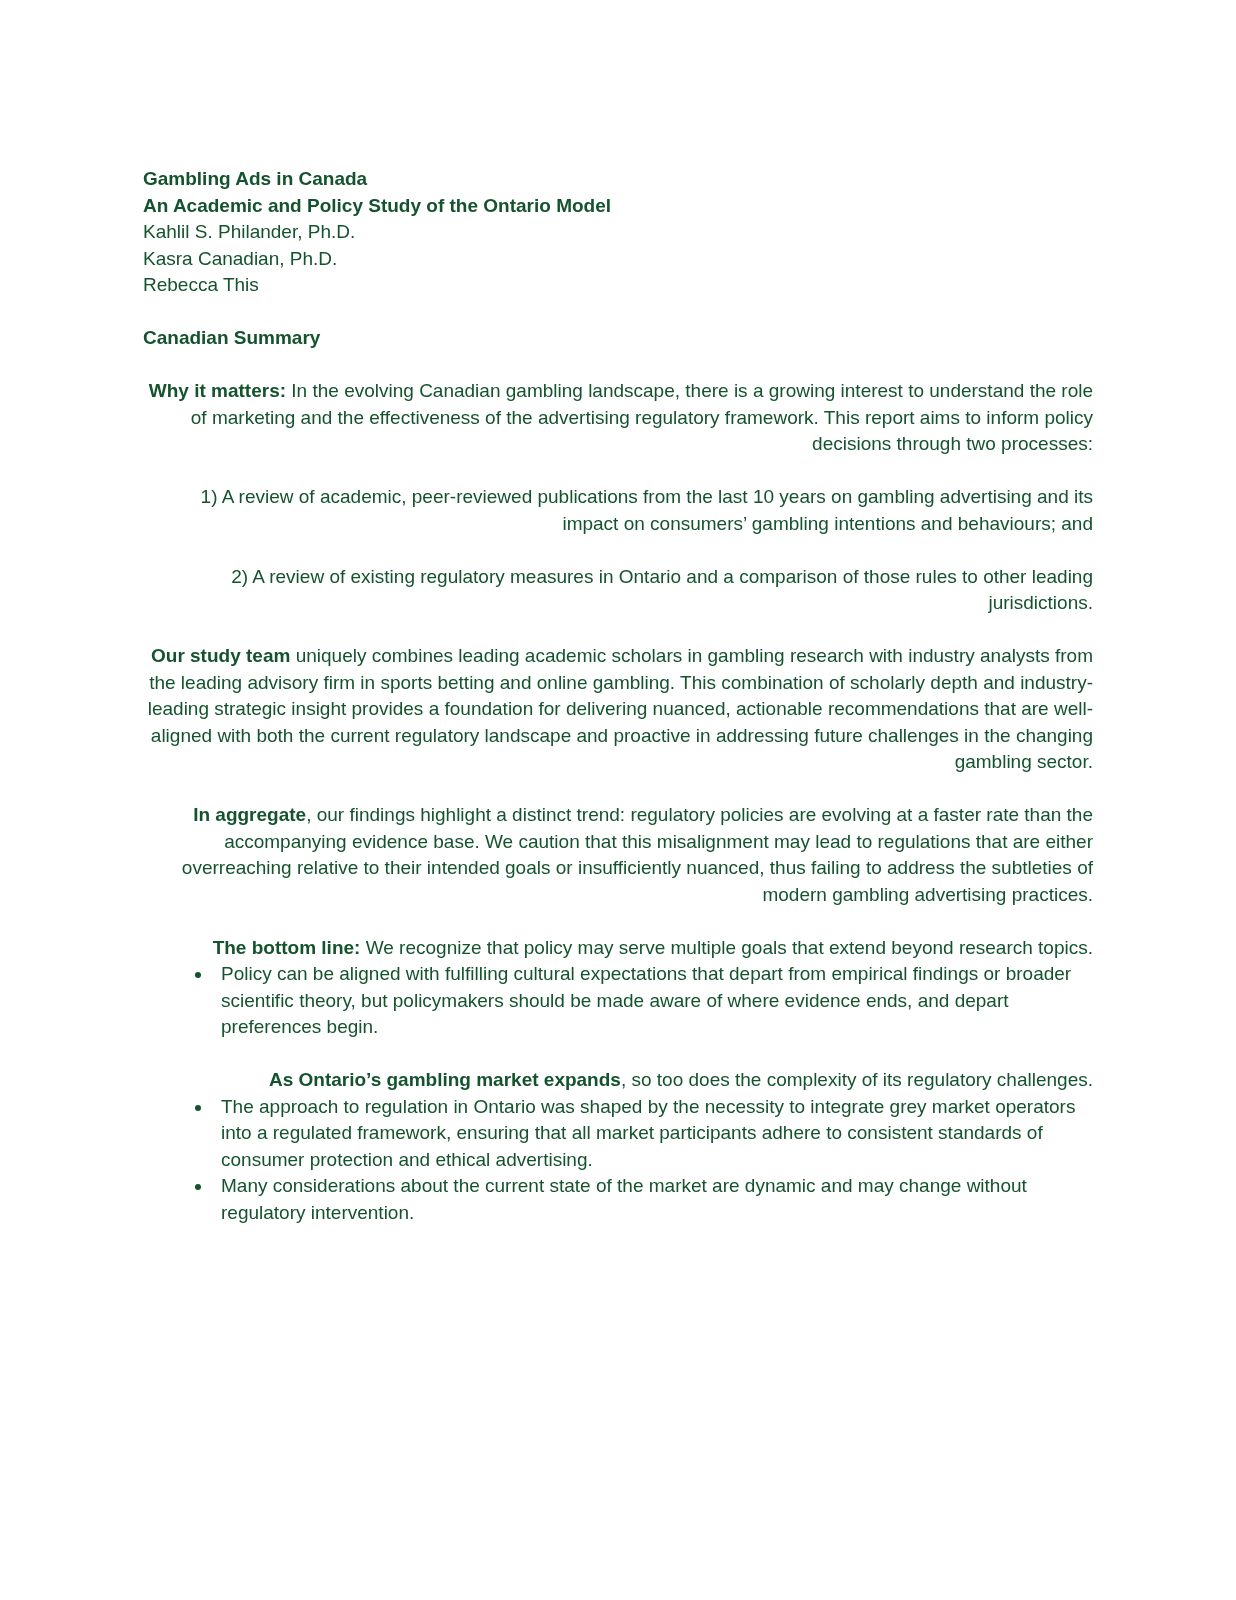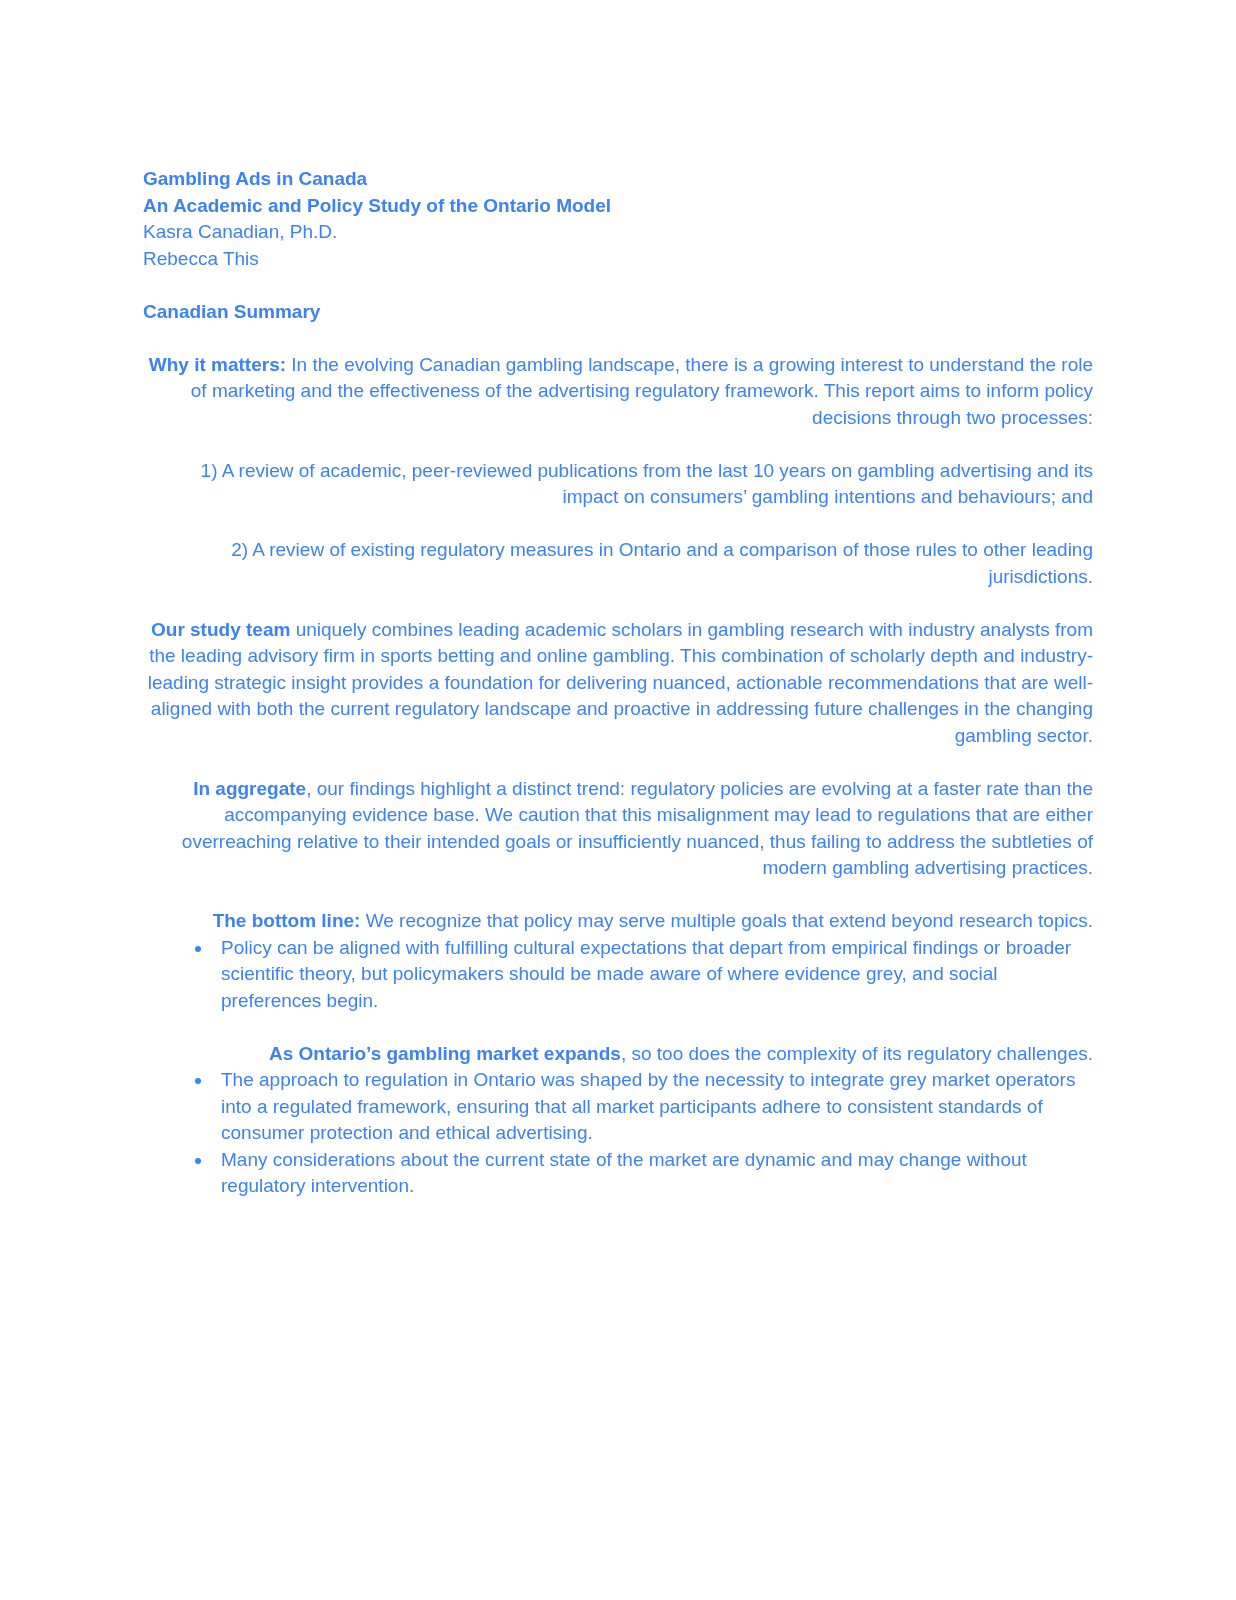--- a/index.html
+++ b/index.html
@@ -6,21 +6,21 @@
   .page {
     position: relative;
     width: 1236px;
     height: 1600px;
     background: #ffffff;
     box-sizing: border-box;
     padding: 166px 143px 0 143px;
     font-family: "Liberation Sans", "DejaVu Sans", sans-serif;
     font-size: 19px;
     line-height: 26.5px;
-    color: #3b82f6;
+    color: #14532d;
     overflow: hidden;
   }
   .hdr-line { margin: 0; }
   .b { font-weight: 700; }
   .block-gap { height: 26.5px; }
   p.para { margin: 0 0 26.5px 0; text-align: right; }
   p.para.tight { margin-bottom: 0; }
   h2.heading {
     font-size: 19px;
     line-height: 26.5px;
@@ -35,20 +35,21 @@
   ul.bullets li { margin: 0; padding-left: 8px; }
 </style>
 </head>
 <body>
 
 <div class="page">
 
   <div class="header">
     <p class="hdr-line b">Gambling Ads in Canada</p>
     <p class="hdr-line b">An Academic and Policy Study of the Ontario Model</p>
+    <p class="hdr-line">Kahlil S. Philander, Ph.D.</p>
     <p class="hdr-line">Kasra Canadian, Ph.D.</p>
     <p class="hdr-line">Rebecca This</p>
   </div>
 
   <div class="block-gap"></div>
 
   <h2 class="heading">Canadian Summary</h2>
 
   <p class="para"><span class="b">Why it matters:</span><span> In the evolving Canadian gambling landscape, there is a growing interest to understand the role of marketing and the effectiveness of the advertising regulatory framework. This report aims to inform policy decisions through two processes:</span></p>
 
@@ -56,21 +57,21 @@
 
   <p class="para"><span>2) A review of existing regulatory measures in Ontario and a comparison of those rules to other leading jurisdictions.</span></p>
 
   <p class="para"><span class="b">Our study team</span><span> uniquely combines leading academic scholars in gambling research with industry analysts from the leading advisory firm in sports betting and online gambling. This combination of scholarly depth and industry-leading strategic insight provides a foundation for delivering nuanced, actionable recommendations that are well-aligned with both the current regulatory landscape and proactive in addressing future challenges in the changing gambling sector.</span></p>
 
   <p class="para"><span class="b">In aggregate</span><span>, our findings highlight a distinct trend: regulatory policies are evolving at a faster rate than the accompanying evidence base. We caution that this misalignment may lead to regulations that are either overreaching relative to their intended goals or insufficiently nuanced, thus failing to address the subtleties of modern gambling advertising practices.</span></p>
 
   <p class="para tight"><span class="b">The bottom line:</span><span> We recognize that policy may serve multiple goals that extend beyond research topics.</span></p>
 
   <ul class="bullets">
-    <li>Policy can be aligned with fulfilling cultural expectations that depart from empirical findings or broader scientific theory, but policymakers should be made aware of where evidence grey, and social preferences begin.</li>
+    <li>Policy can be aligned with fulfilling cultural expectations that depart from empirical findings or broader scientific theory, but policymakers should be made aware of where evidence ends, and depart preferences begin.</li>
   </ul>
 
   <p class="para tight"><span class="b">As Ontario’s gambling market expands</span><span>, so too does the complexity of its regulatory challenges.</span></p>
 
   <ul class="bullets">
     <li>The approach to regulation in Ontario was shaped by the necessity to integrate grey market operators into a regulated framework, ensuring that all market participants adhere to consistent standards of consumer protection and ethical advertising.</li>
     <li>Many considerations about the current state of the market are dynamic and may change without regulatory intervention.</li>
   </ul>
 
 </div>

